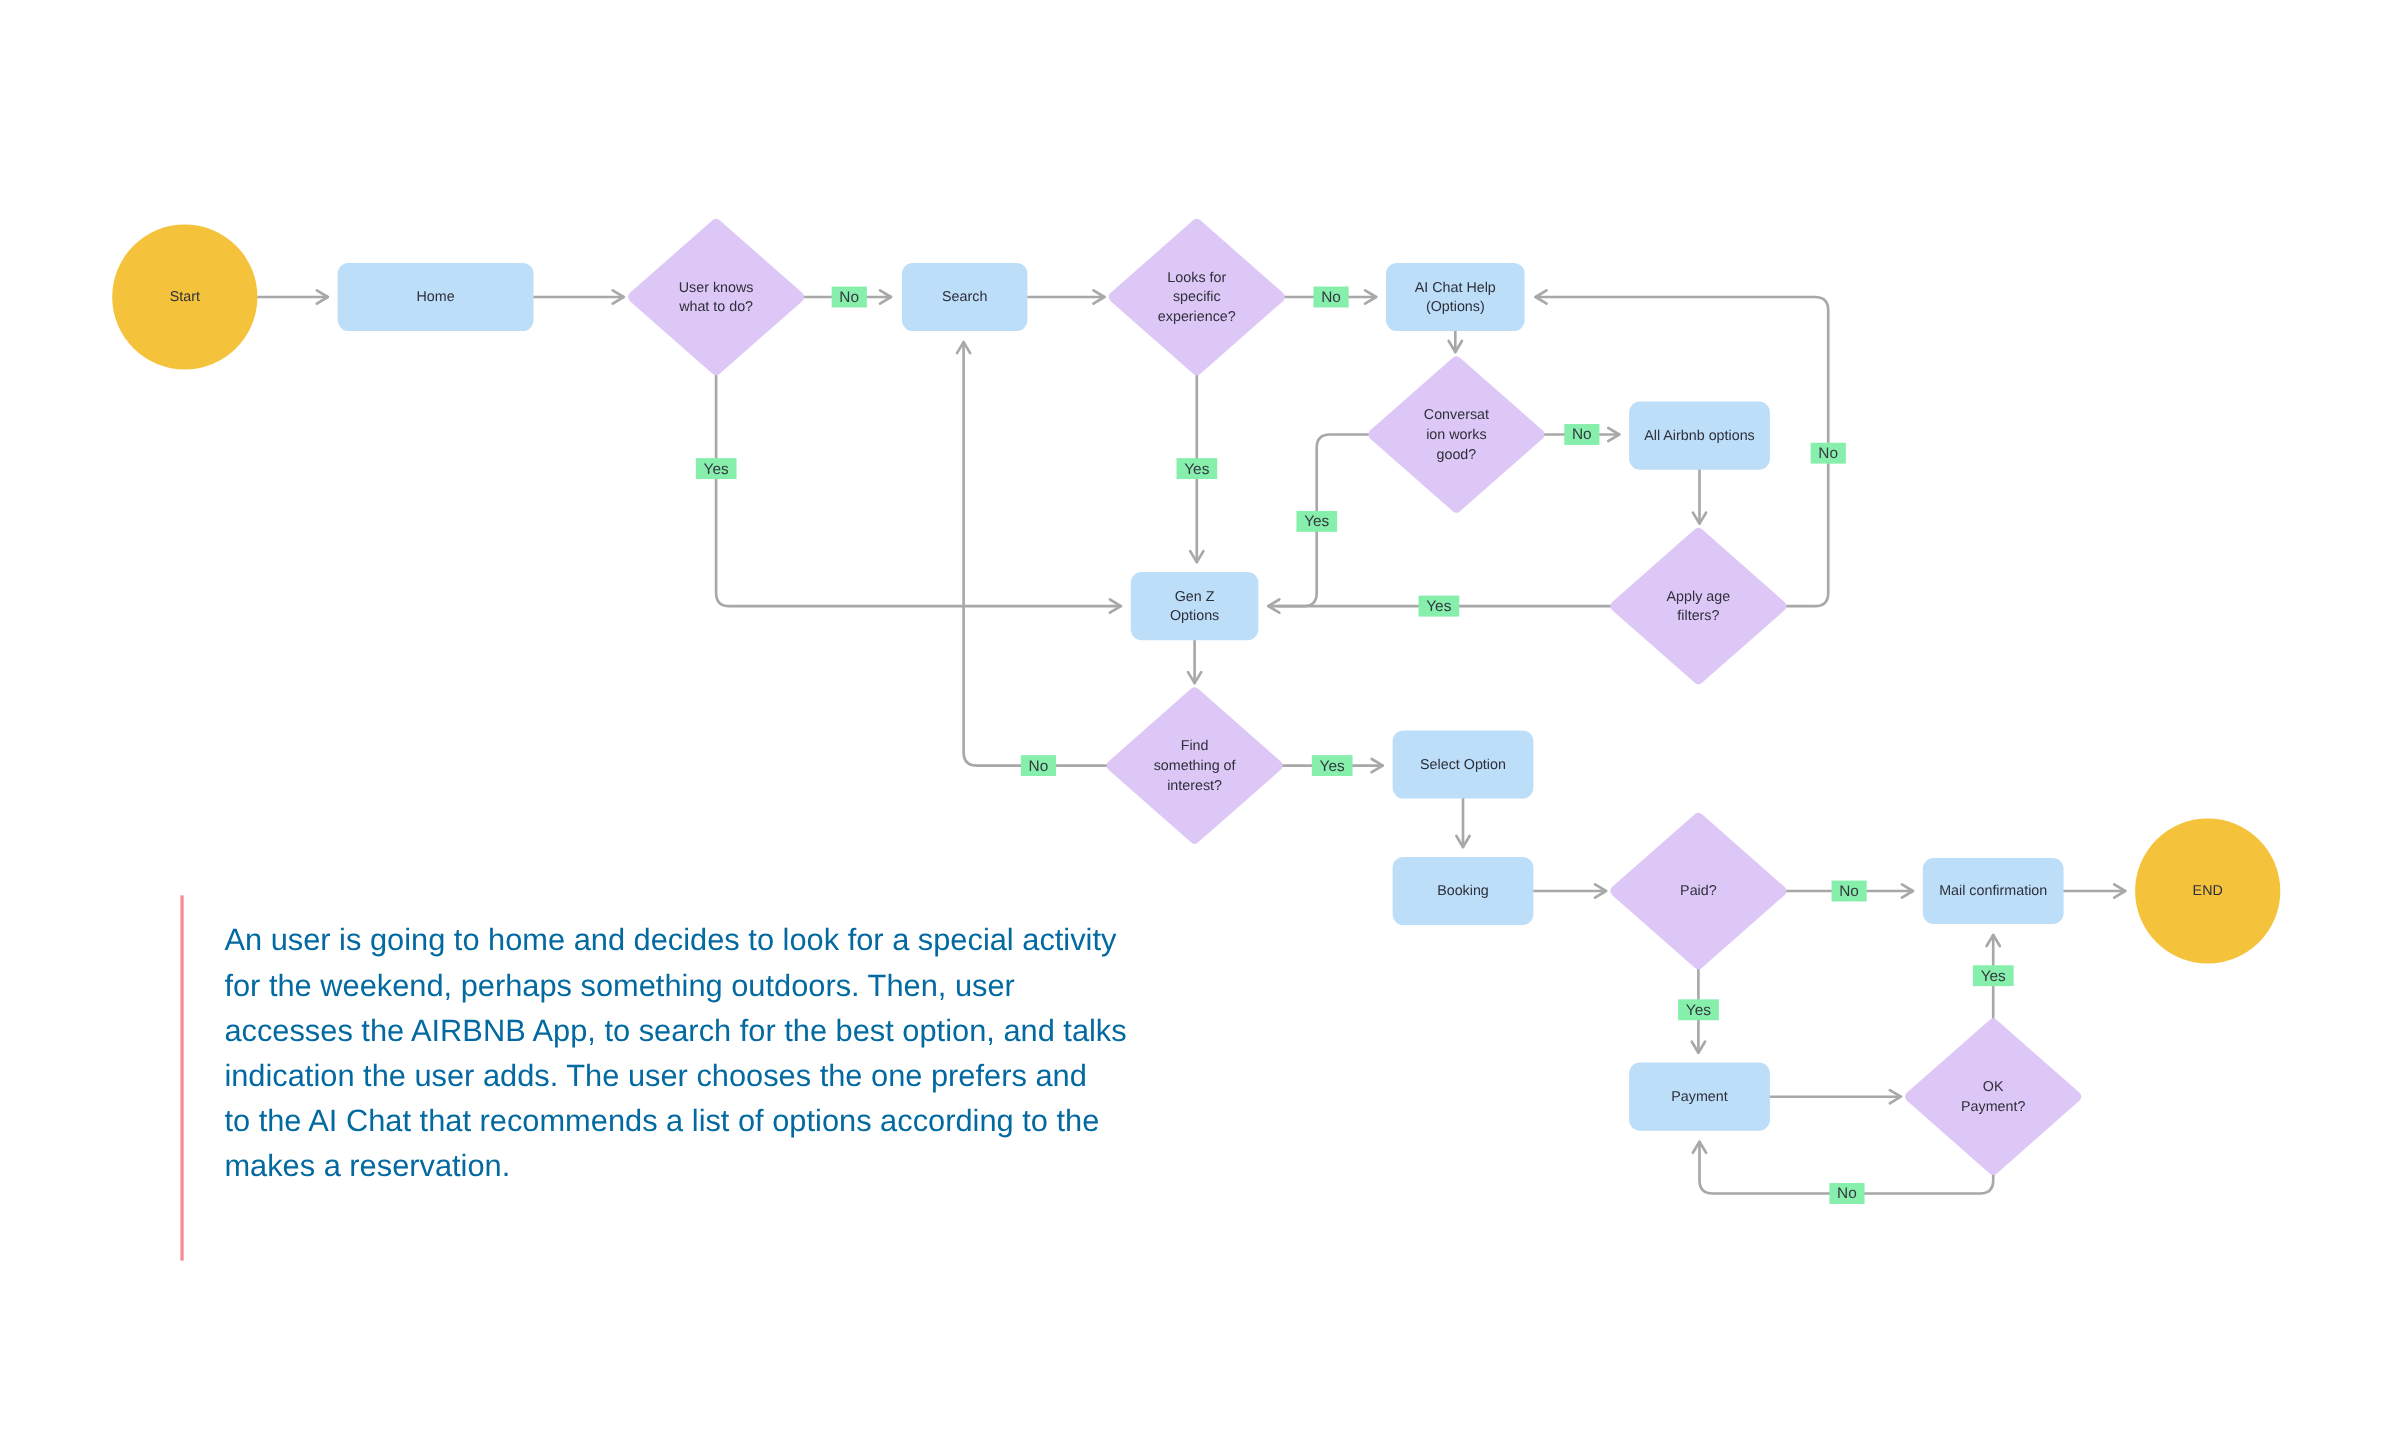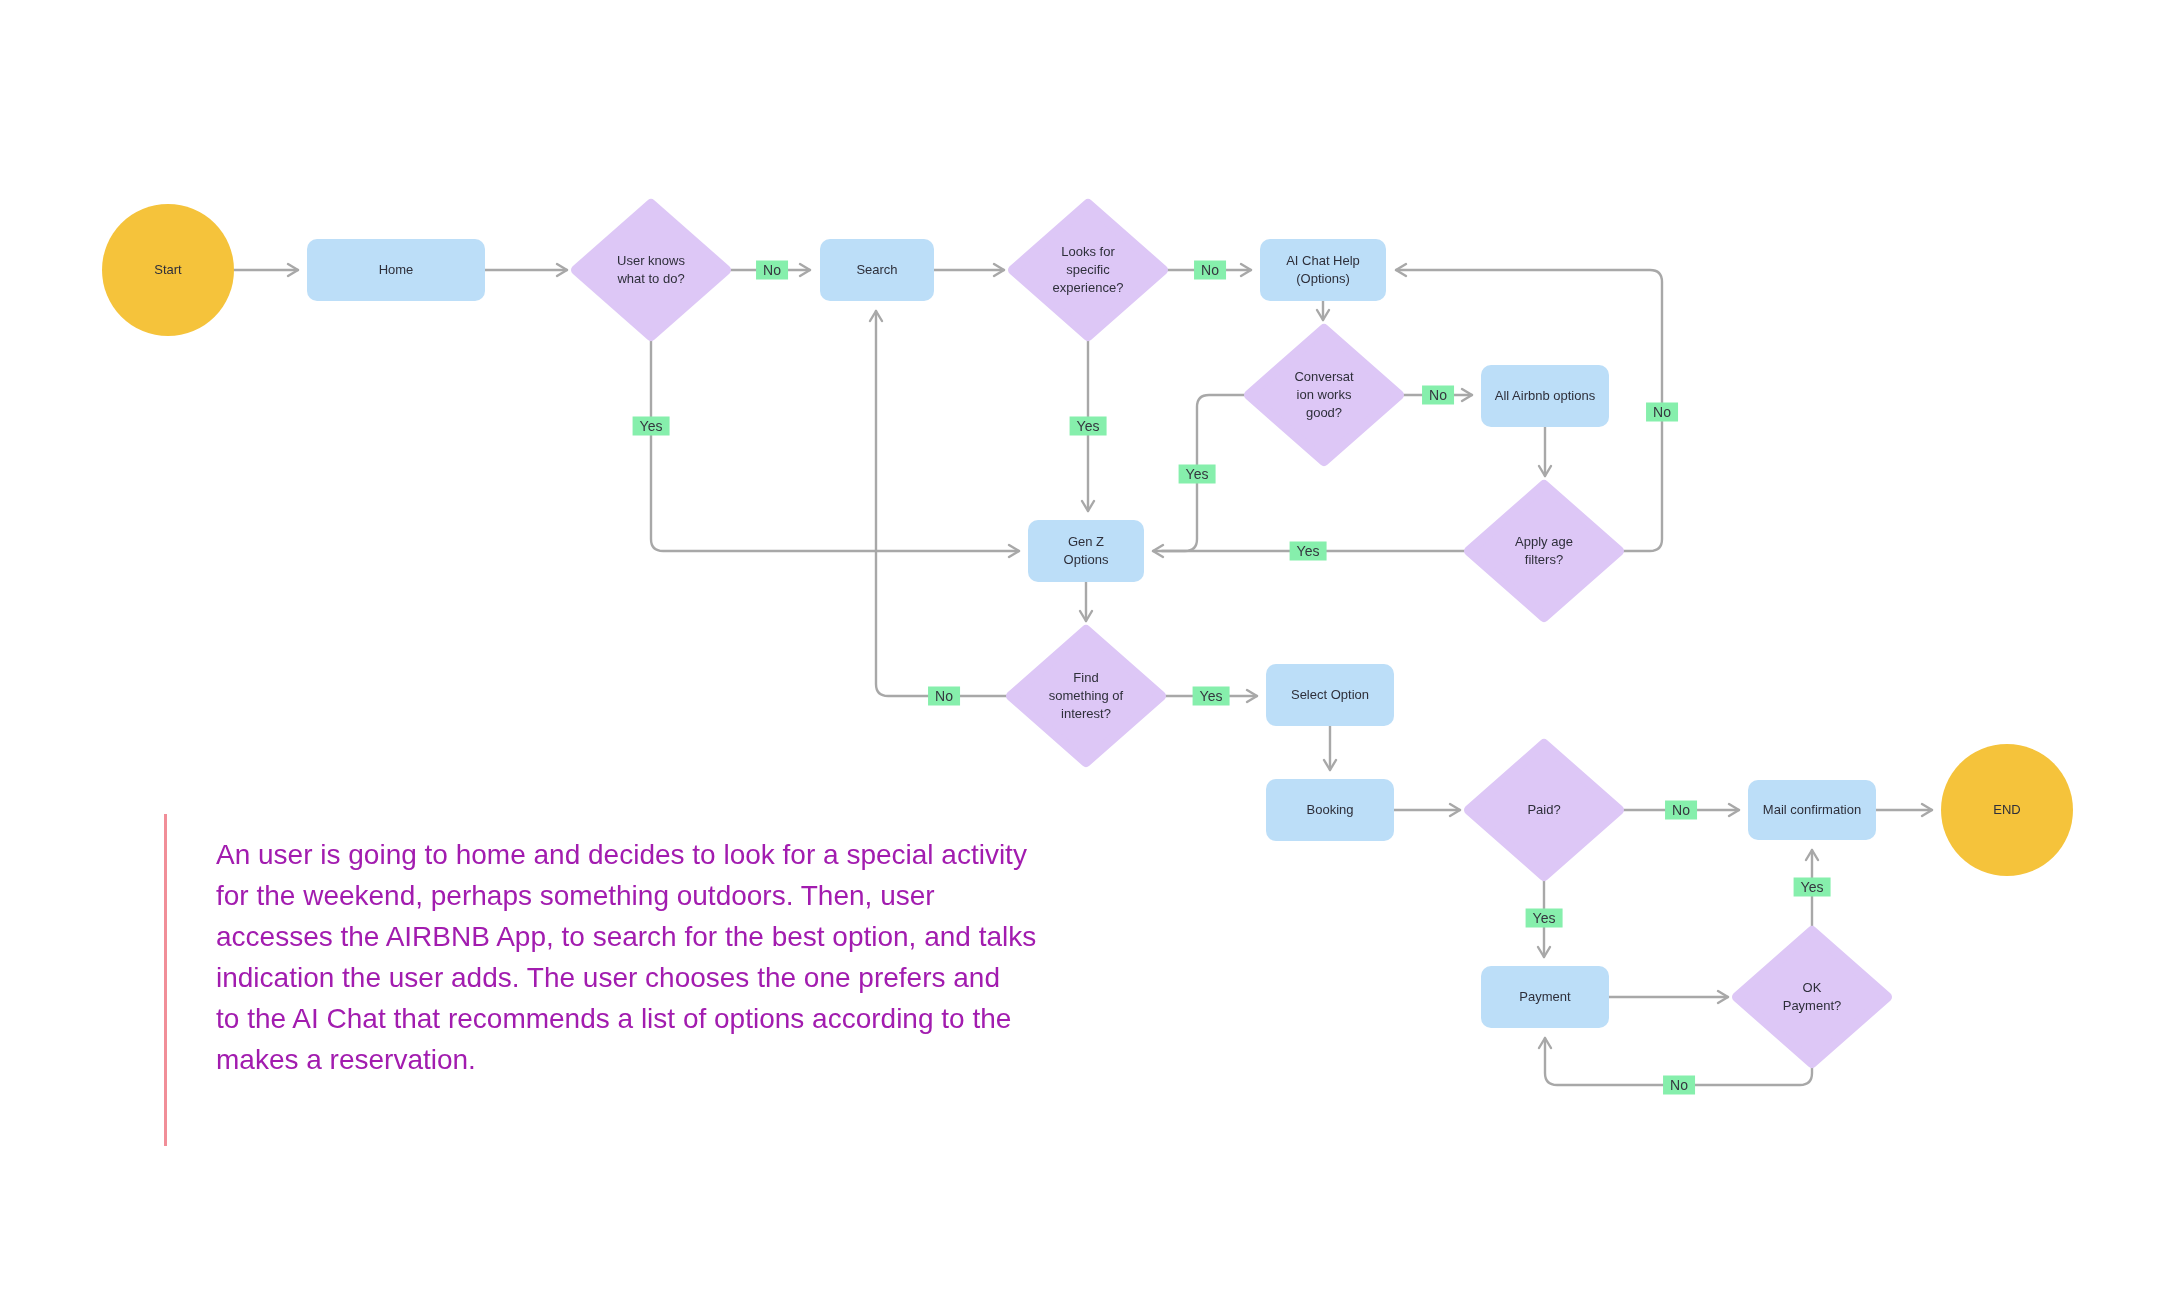--- a/index.html
+++ b/index.html
@@ -56,24 +56,24 @@
   .scenario h1 {
     margin: 0 0 0 36px;
     padding-top: 8px;
     font-size: 34px;
     line-height: 38px;
     font-weight: 700;
     color: #F4465A;
     letter-spacing: -0.5px;
   }
   .scenario .body {
-    margin: 22px 0 0 52px;
+    margin: 22px 0 0 40px;
     font-size: 28px;
     line-height: 41px;
-    color: #a21caf;
+    color: #0369a1;
     font-weight: 400;
   }
   .scenario .body div { white-space: nowrap; }
 </style>
 </head>
 <body>
 
 <div id="stage">
   <div id="diagram">
 

